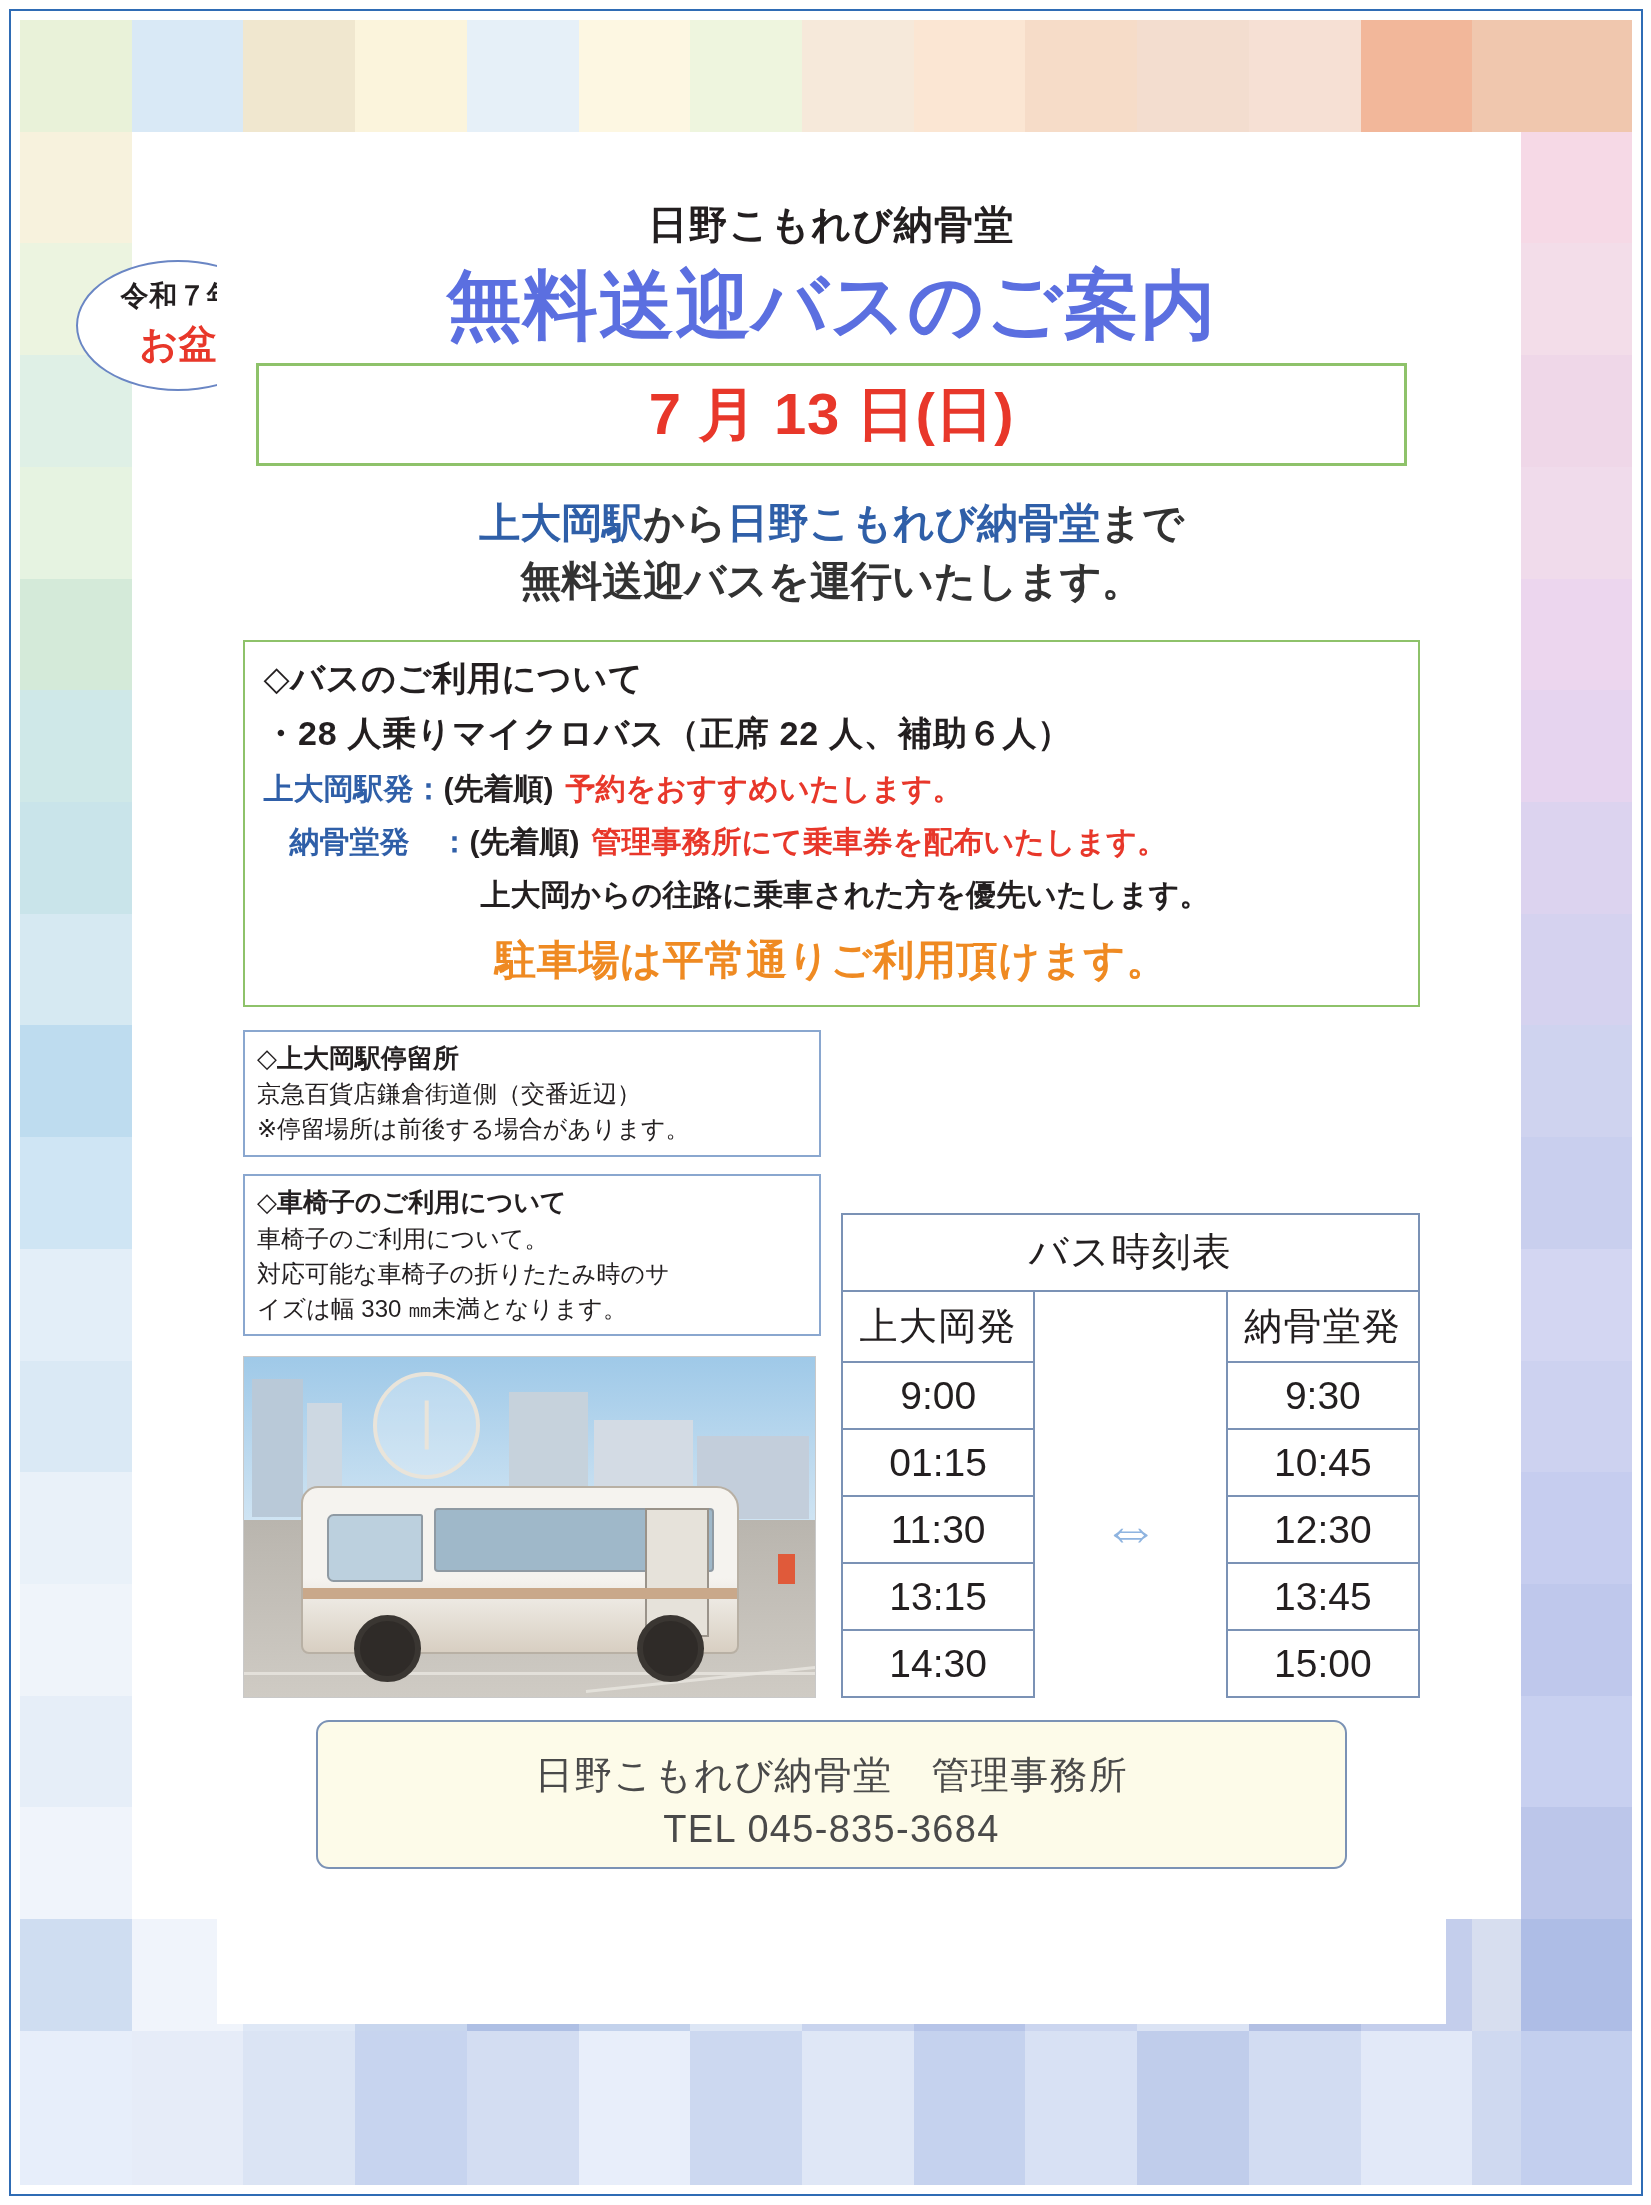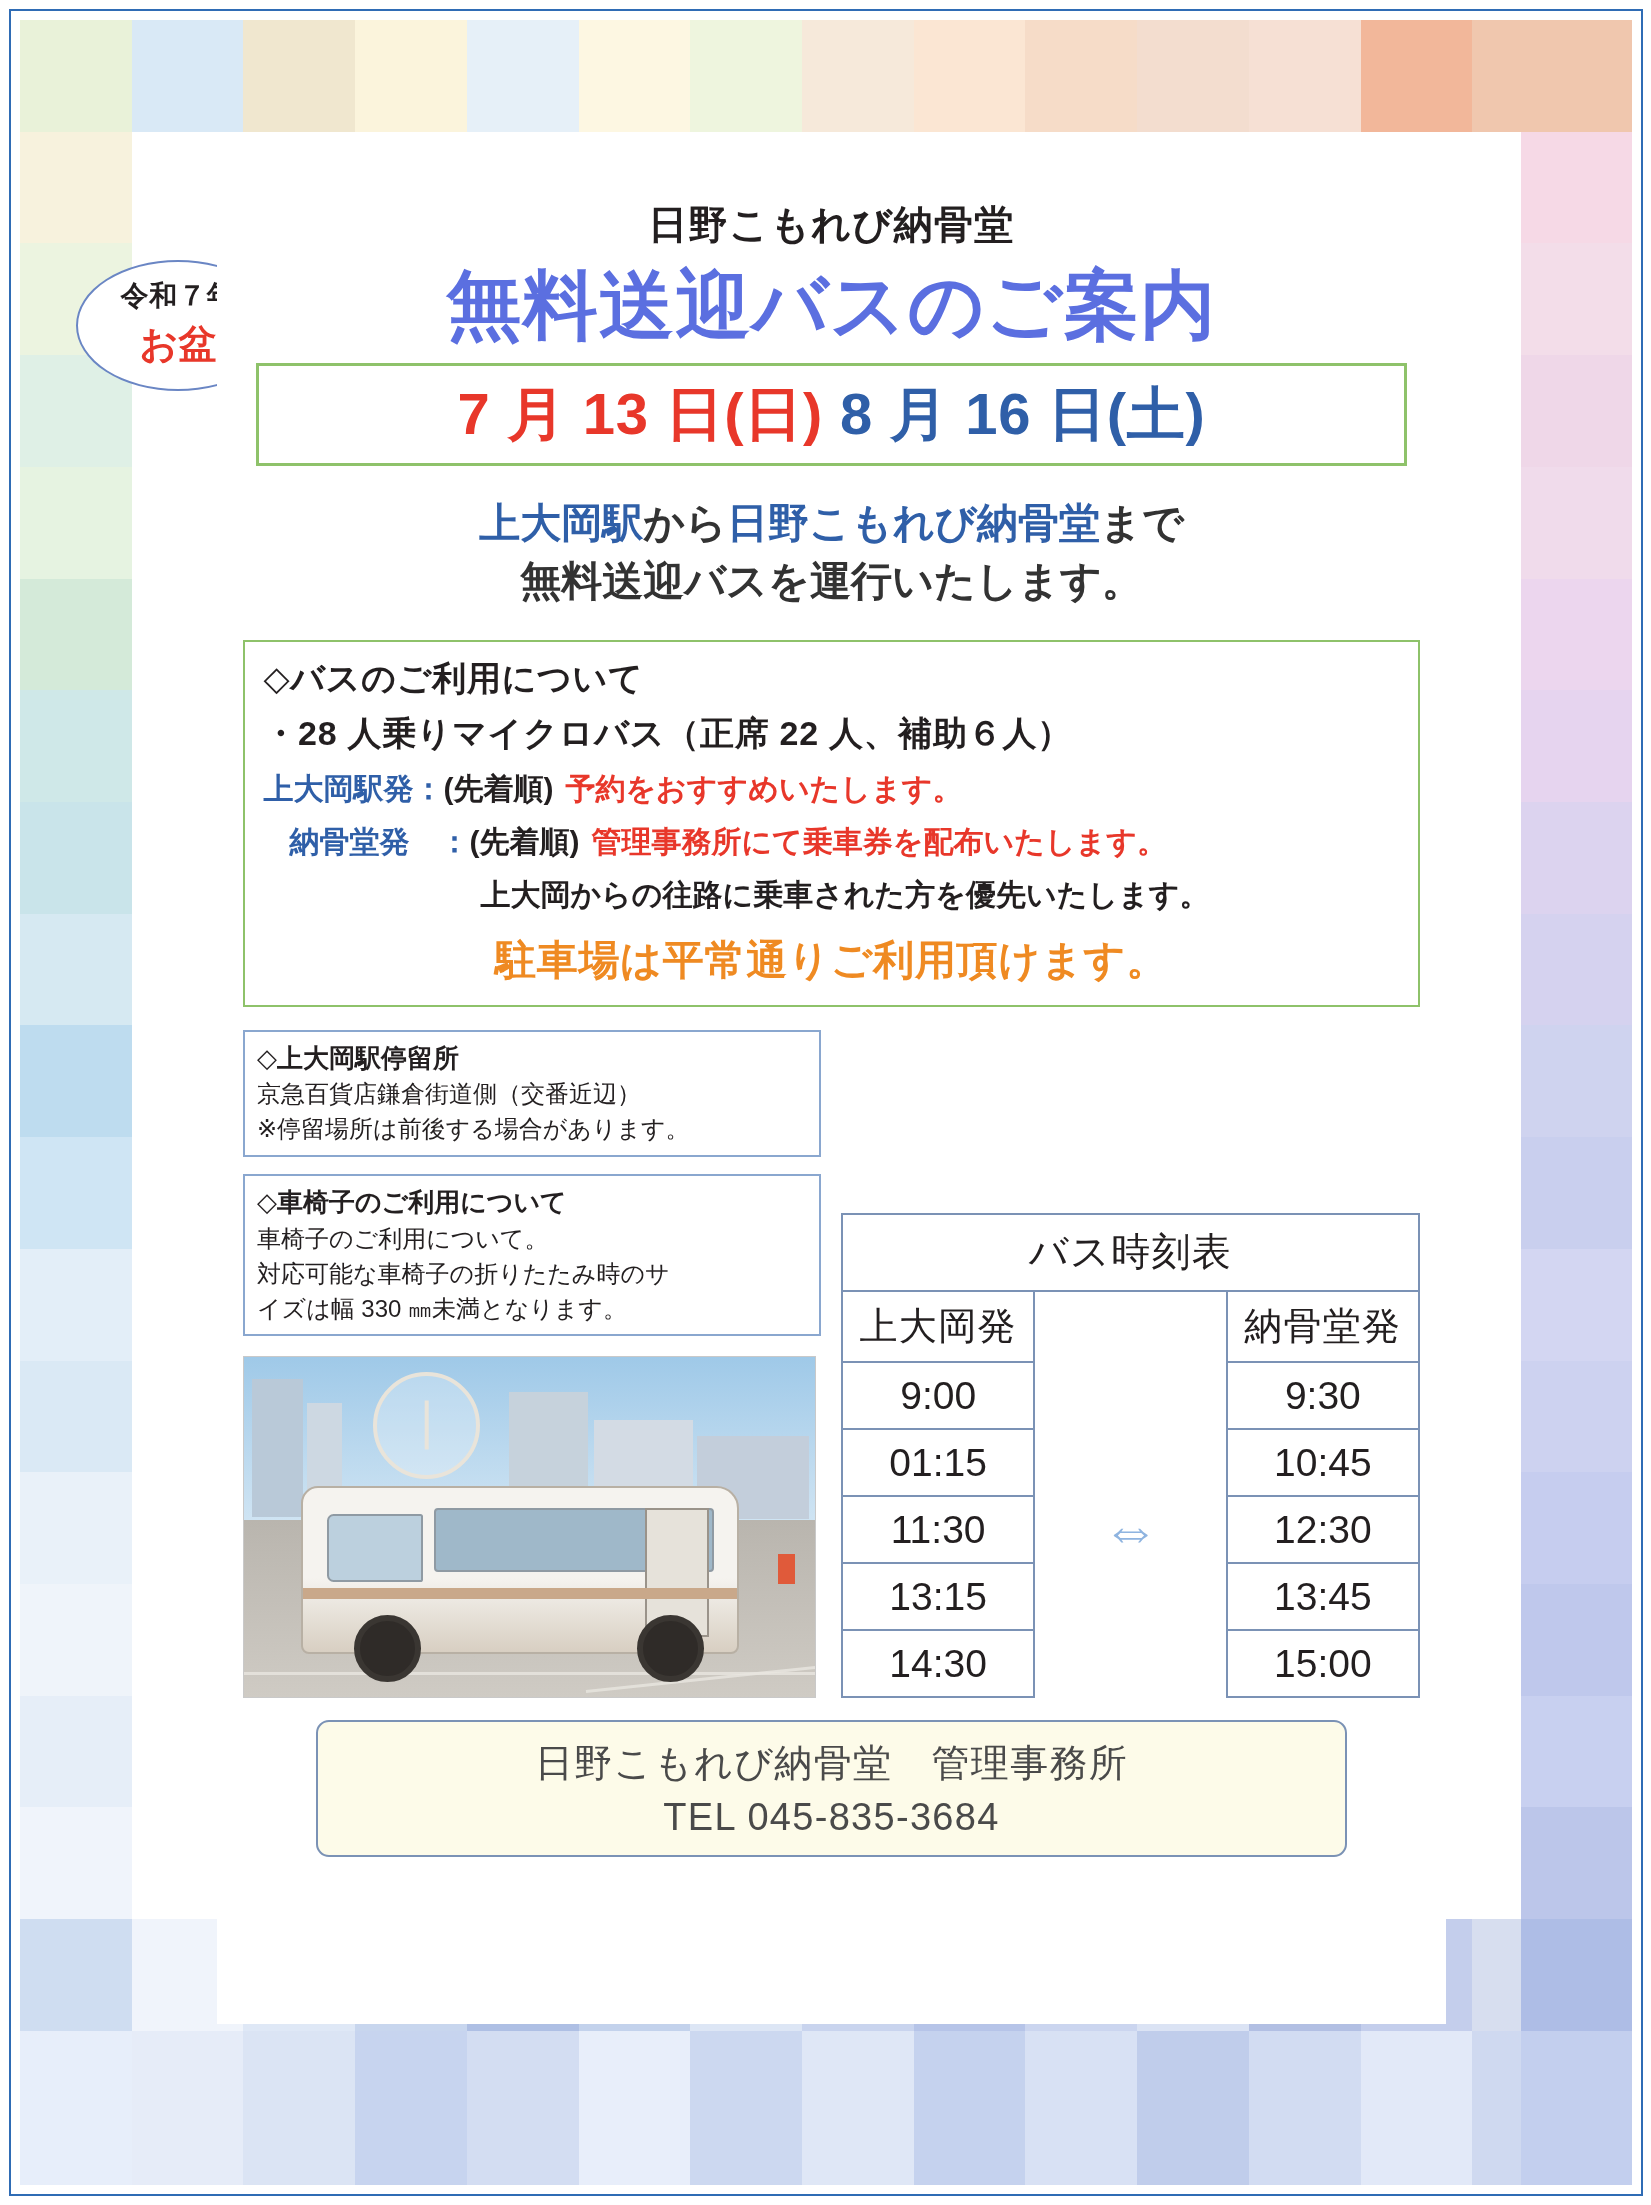--- a/index.html
+++ b/index.html
@@ -171,21 +171,21 @@
   .arrowcell{border-top:none !important;border-bottom:none !important;}
   .arrow{
     display:block;width:100%;text-align:center;
     font-size:57px;color:#8fb4e0;line-height:1;
   }
   .footbox{
     margin:22.3px 99px 0 99px;
     border:2.6px solid #7b92b5;
     border-radius:13px;
     background:#fdfbe9;
-    padding:16px 0 16px 0;
+    padding:28px 0 16px 0;
     text-align:center;
   }
   .footbox .l1{font-size:38px;color:#4a4a4a;letter-spacing:1.3px;}
   .footbox .l2{font-size:38px;color:#4a4a4a;letter-spacing:1.3px;margin-top:6.6px;}
 
   
   .balloon{
     position:absolute;left:76px;top:260px;
     width:204px;height:131px;
     background:#ffffff;
@@ -313,21 +313,20 @@
   </div>
 
   <div class="content">
 
     <div class="topline">日野こもれび納骨堂</div>
 
     <div class="maintitle">無料送迎バスのご案内</div>
 
     <div class="datebox">
       <span class="date-red">7 月 13 日(日)</span>
-      <span class="date-blue">8 月 16 日(土)</span>
     </div>
 
     <div class="lead">
       <span class="blue">上大岡駅</span><span>から</span><span class="blue">日野こもれび納骨堂</span><span>まで</span><br>
       <span>無料送迎バスを運行いたします。</span>
     </div>
 
     <div class="usebox">
       <div class="l1">◇バスのご利用について</div>
       <div class="l2">・28 人乗りマイクロバス（正席 22 人、補助６人）</div>

